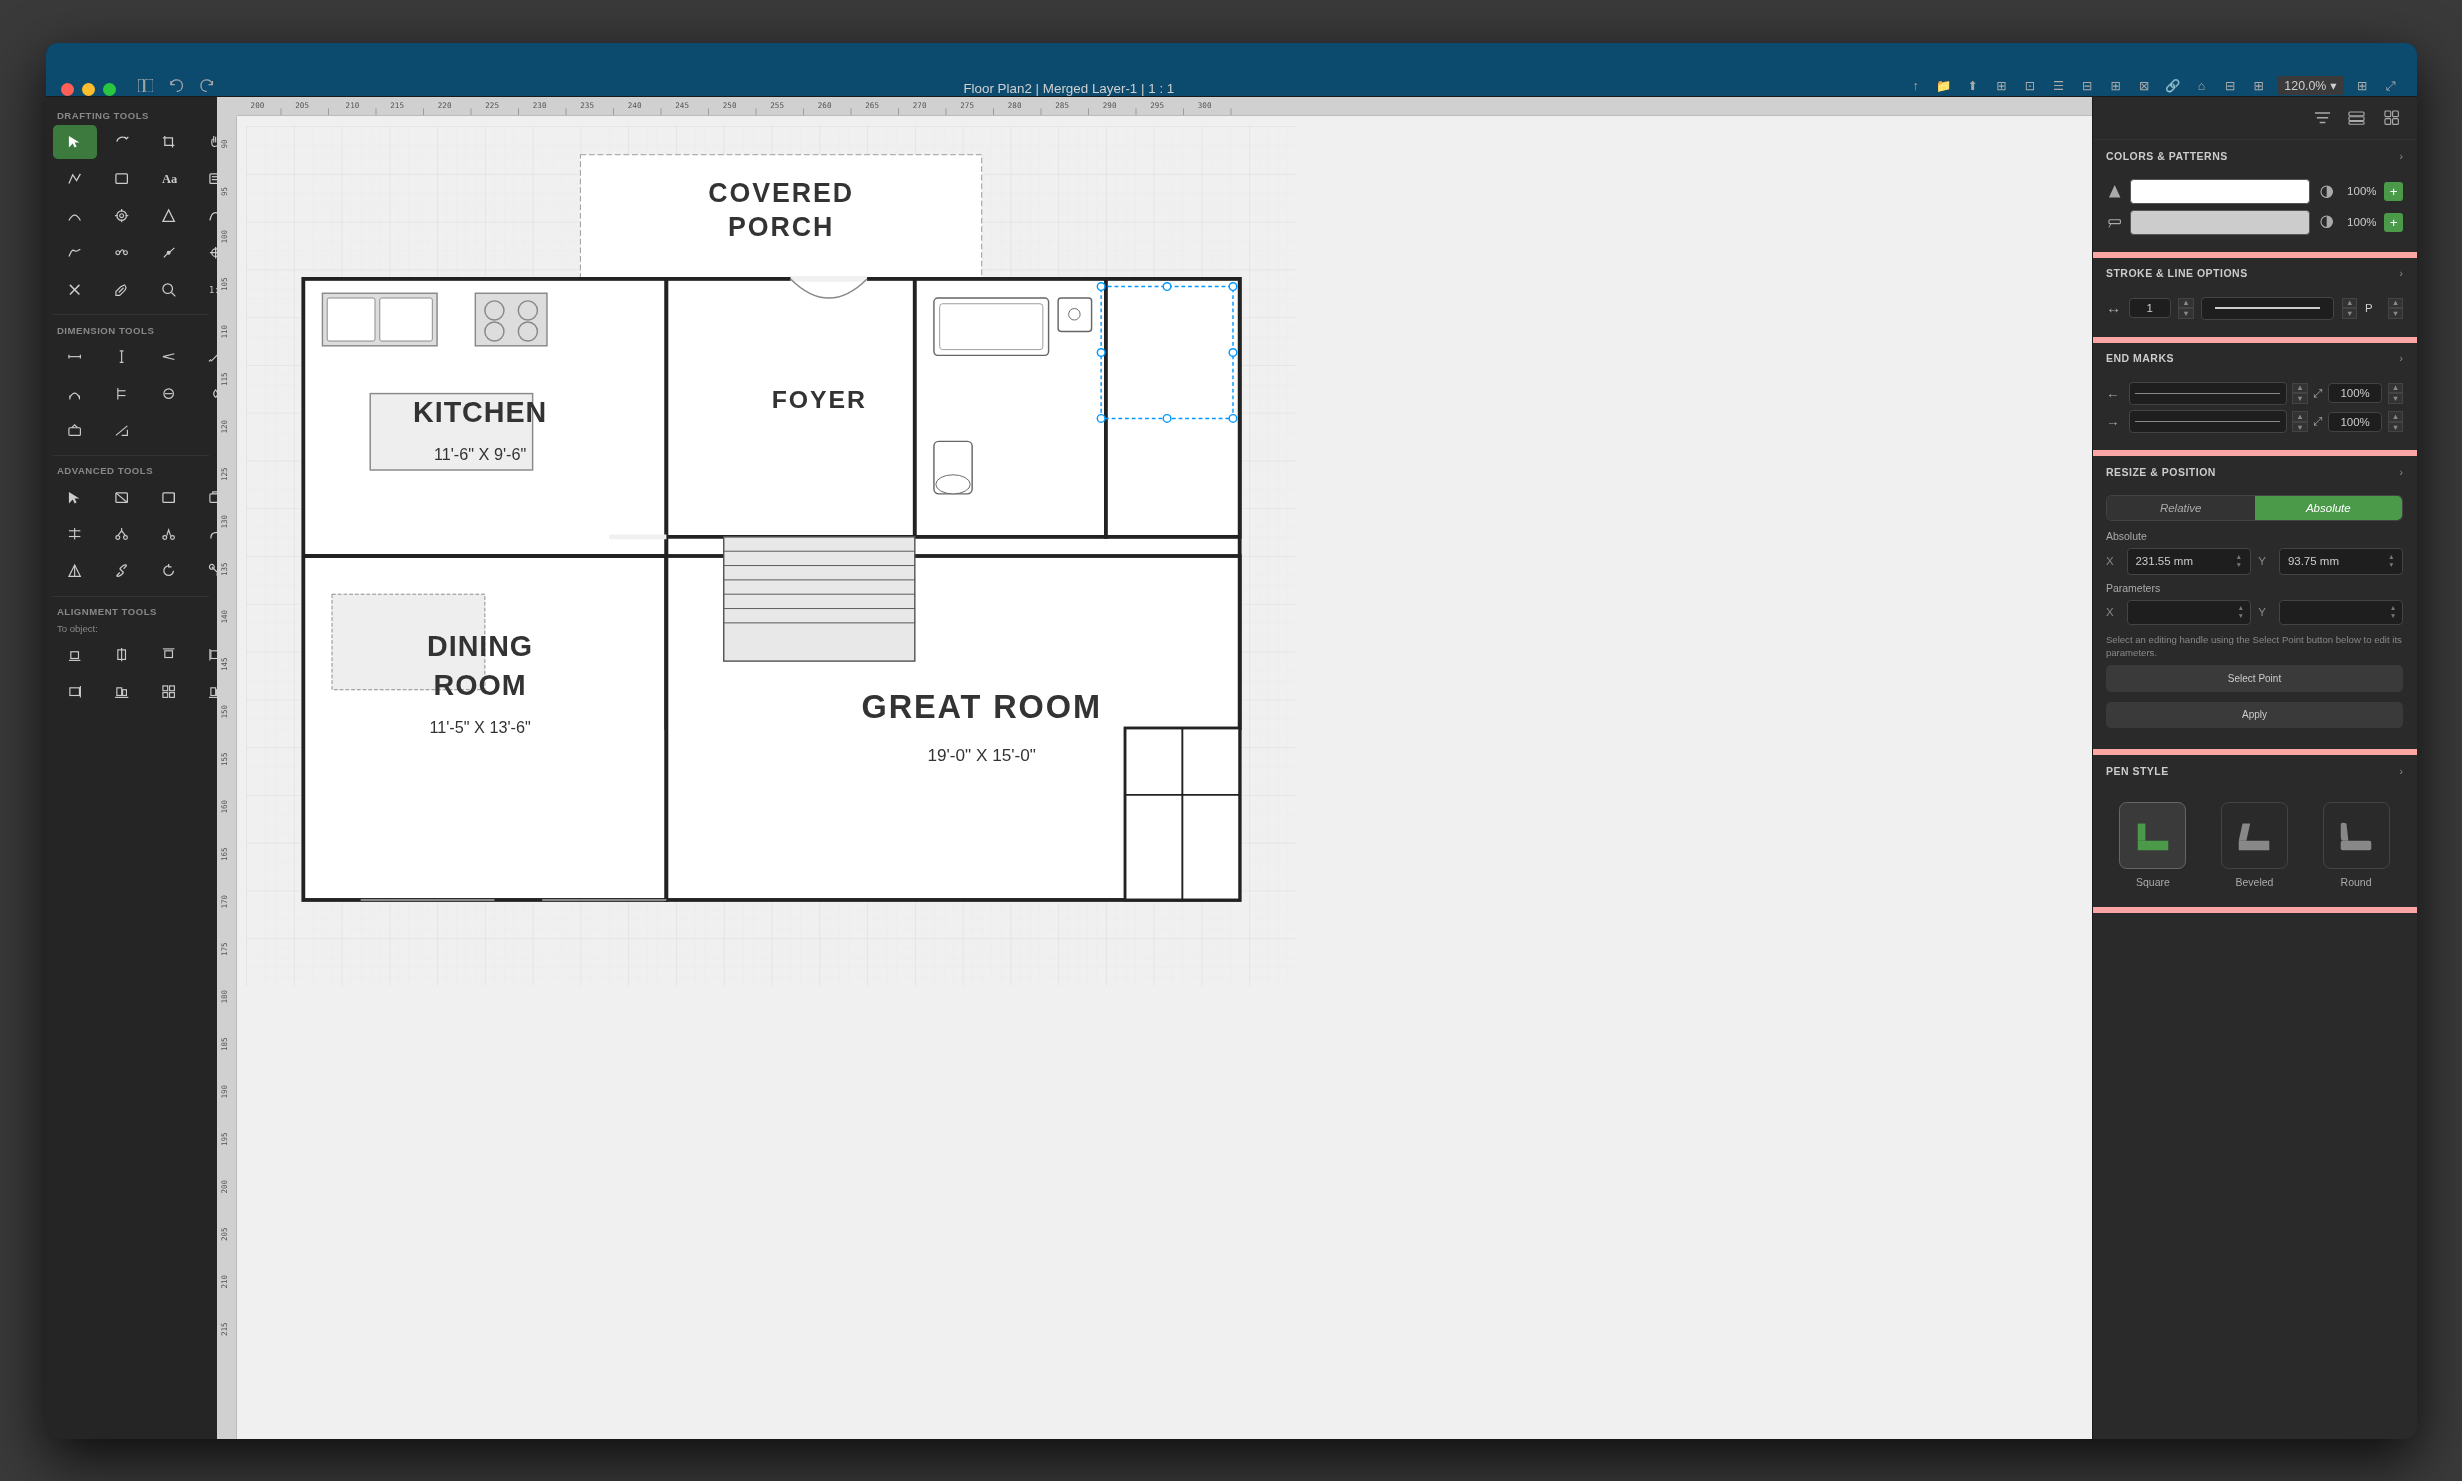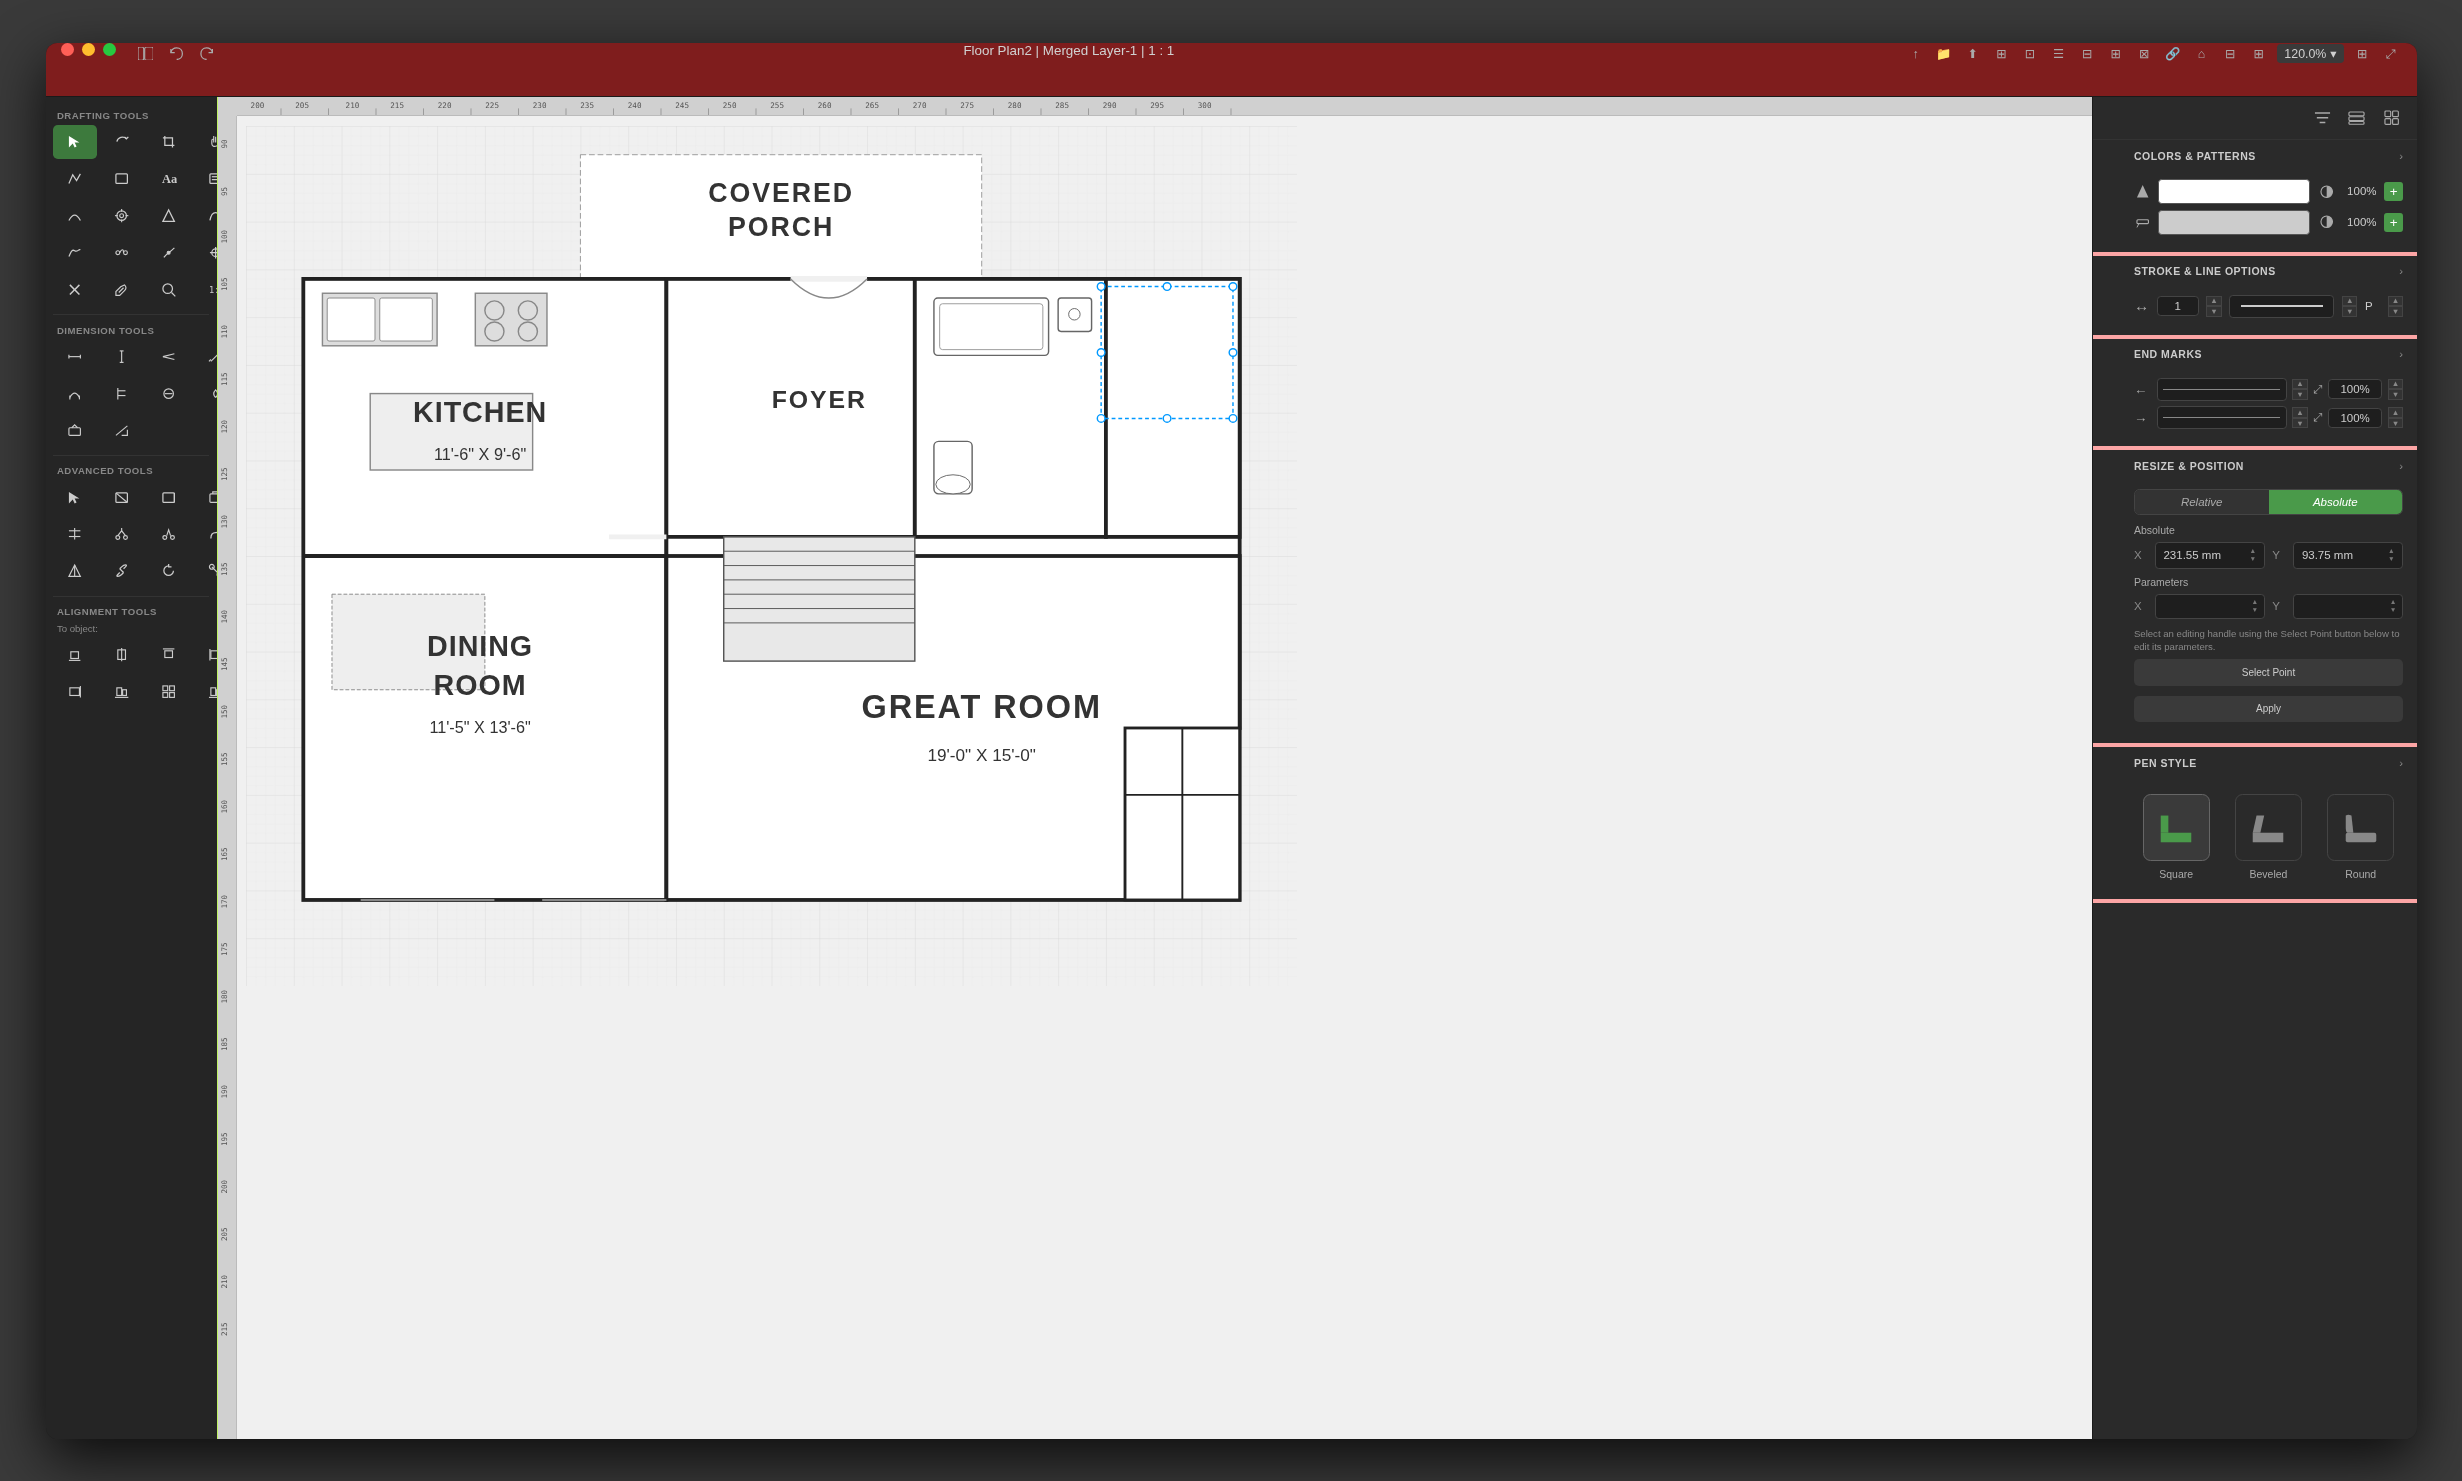--- a/index.html
+++ b/index.html
@@ -18,23 +18,23 @@
       background: #1e1e1e;
       border-radius: 11.5px;
       overflow: hidden;
       display: flex;
       flex-direction: column;
       box-shadow: 0 19px 57px rgba(0,0,0,0.8);
     }
     
     .title-bar {
       height: 54px;
-      background: #7f1d1d;
-      display: flex;
-      align-items: flex-start;
+      background: #0c4a6e;
+      display: flex;
+      align-items: flex-end;
       padding: 0 15.3px;
       flex-shrink: 0;
       border-bottom: 1px solid #1a1a1a;
     }
     .traffic-lights {
       display: flex;
       gap: 7.6px;
       margin-right: 19px;
     }
     .traffic-light {
@@ -219,22 +219,21 @@
       width: 27px;
       height: 27px;
       display: flex;
       align-items: center;
       justify-content: center;
       color: #aaa;
       font-size: 13.4px;
       cursor: pointer;
     }
     .panel-section {
-      border-bottom: 4px solid #fca5a5;
-      padding-left: 28px;
+      border-bottom: 6px solid #fca5a5;
     }
     .panel-section-header {
       display: flex;
       align-items: center;
       justify-content: space-between;
       padding: 9.6px 13.4px;
       cursor: pointer;
     }
     .panel-section-title {
       color: #ccc;

